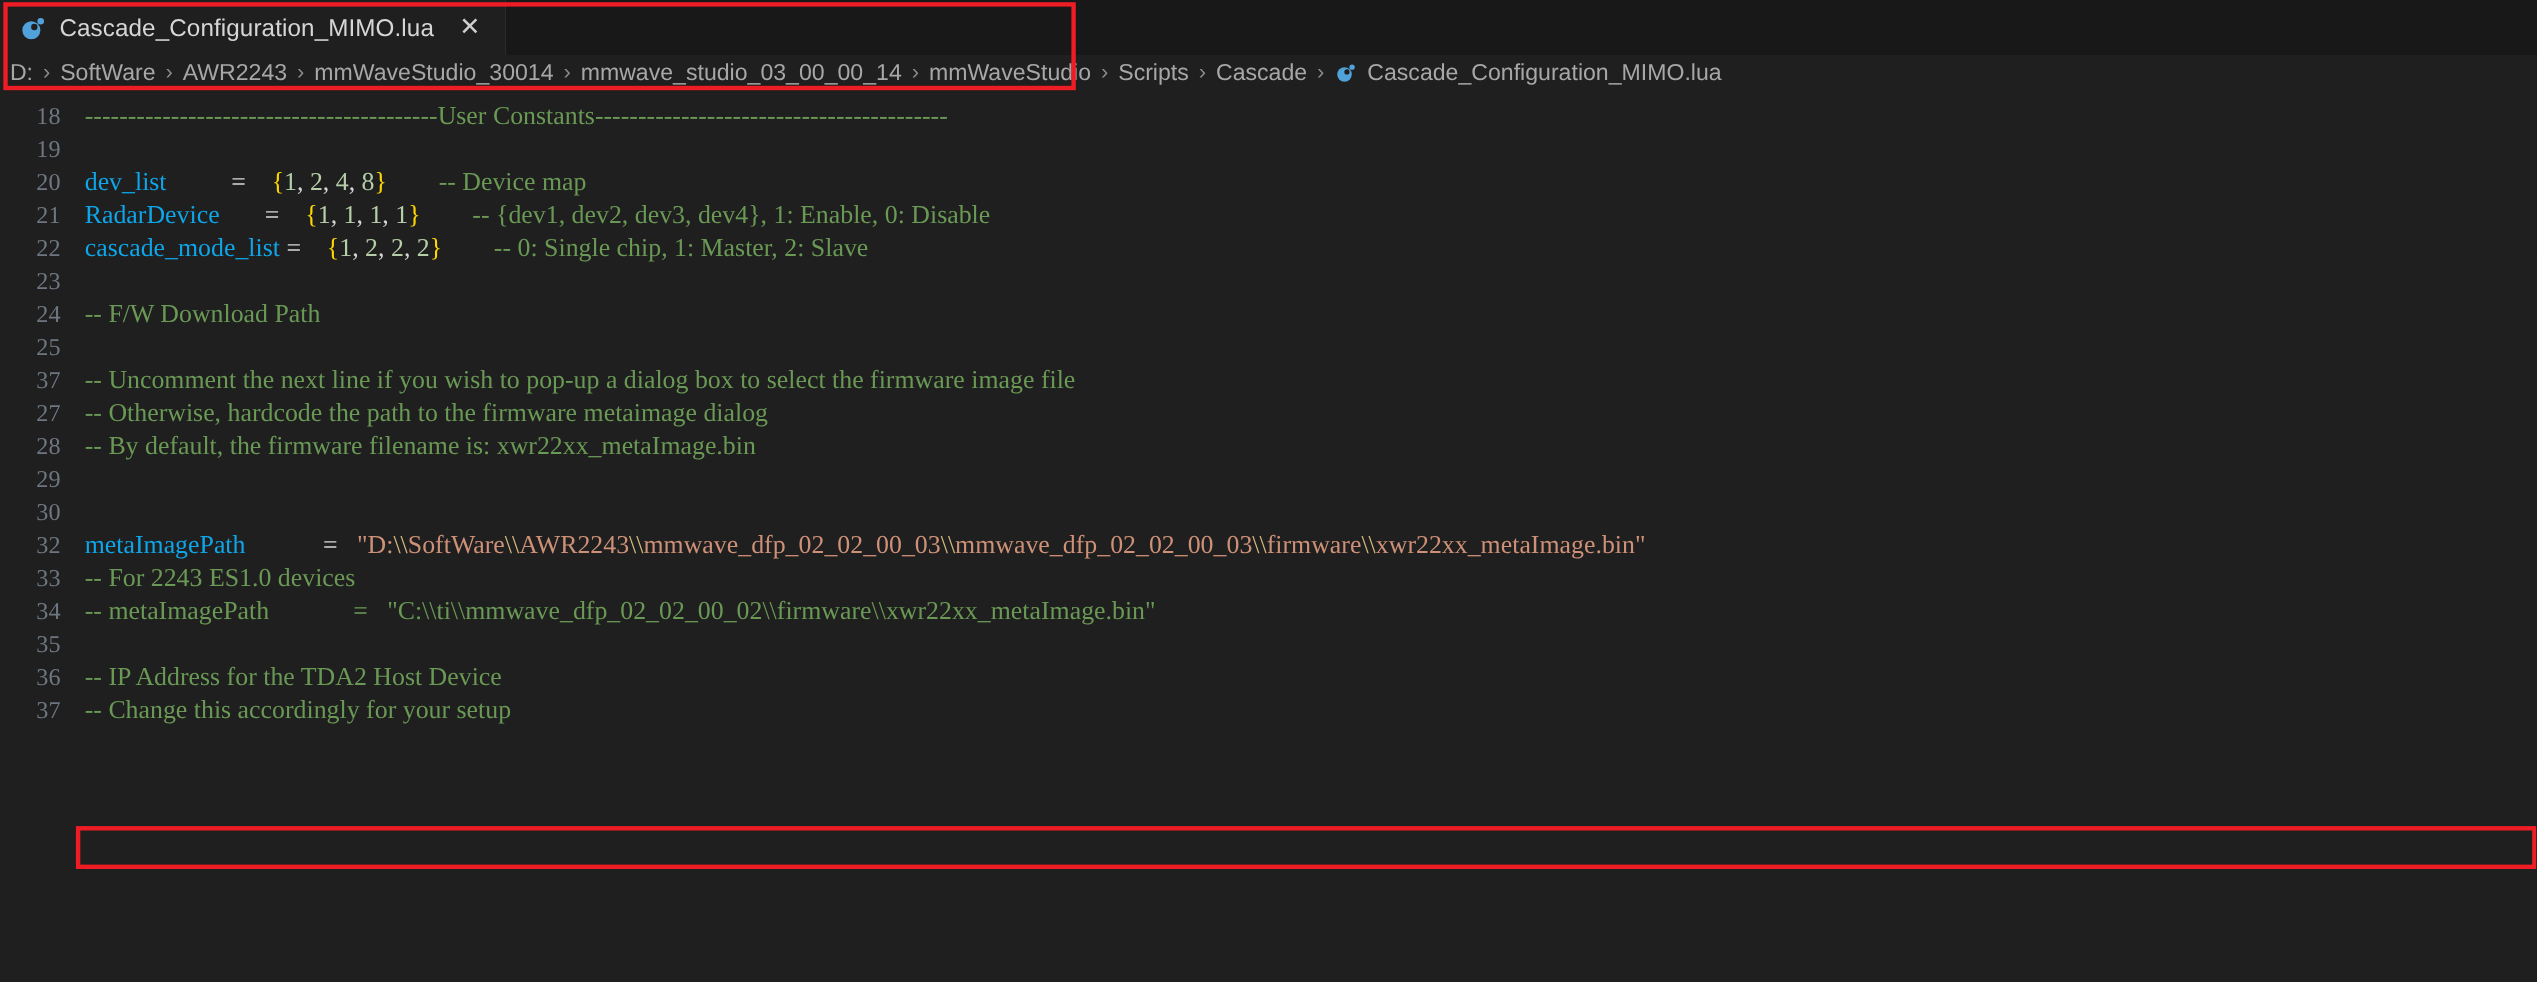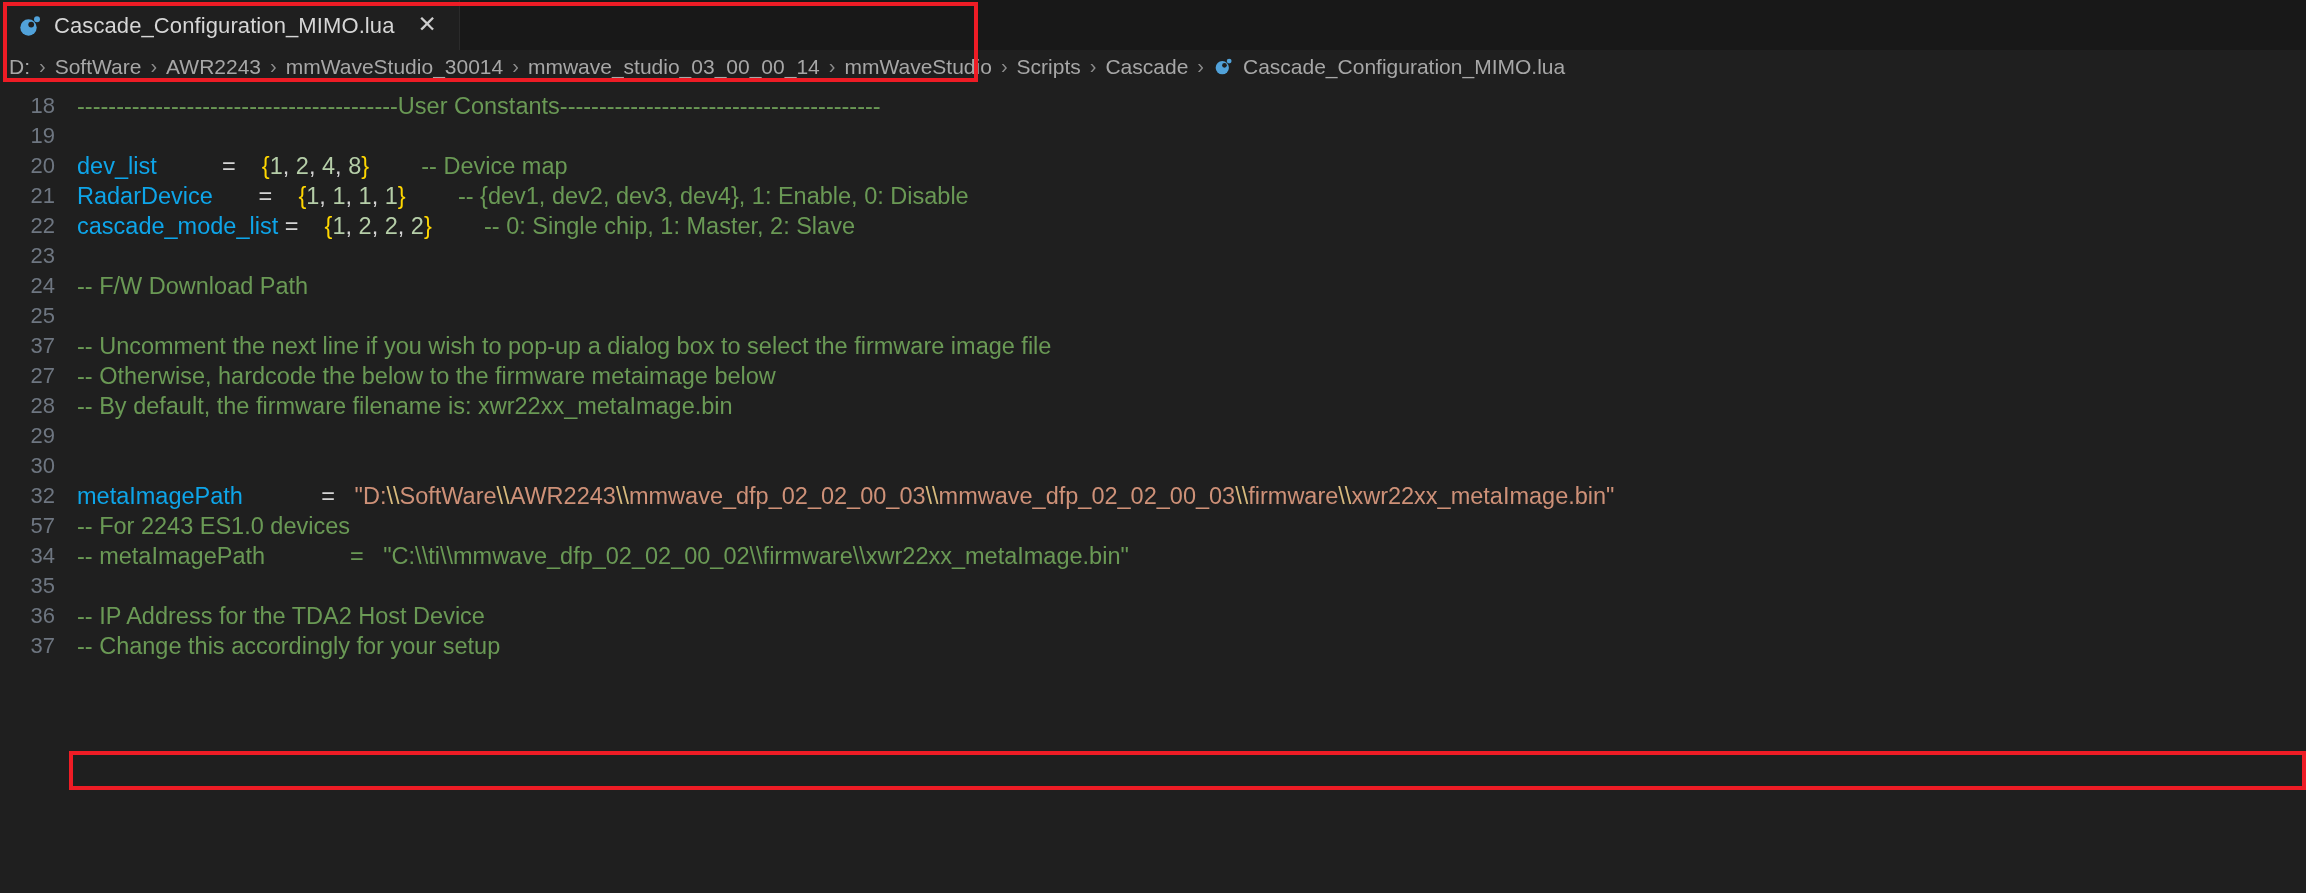--- a/index.html
+++ b/index.html
@@ -99,21 +99,21 @@
     height: 810px;
     overflow: hidden;
     padding-top: 8px;
   }
   .code-line {
     height: 30px;
     line-height: 30px;
     display: flex;
     align-items: center;
     white-space: pre;
-    font-family: Liberation Sans, sans-serif;
+    font-family: Liberation Serif, serif;
     font-size: 23.5px;
   }
   .gutter {
     width: 55px;
     flex: 0 0 55px;
     text-align: right;
     color: #6e7681;
     font-size: 22px;
     padding-right: 0;
     user-select: none;
@@ -206,26 +206,26 @@
   <div id="code-lines">
       <div class="code-line"><div class="gutter">18</div><div class="code-content"><span class="t-com">-----------------------------------------User Constants-----------------------------------------</span></div></div>
       <div class="code-line"><div class="gutter">19</div><div class="code-content"></div></div>
       <div class="code-line"><div class="gutter">20</div><div class="code-content"><span class="t-var">dev_list</span><span class="t-plain">          </span><span class="t-op">=</span><span class="t-plain">    </span><span class="t-brc">{</span><span class="t-num">1</span><span class="t-plain">, </span><span class="t-num">2</span><span class="t-plain">, </span><span class="t-num">4</span><span class="t-plain">, </span><span class="t-num">8</span><span class="t-brc">}</span><span class="t-plain">        </span><span class="t-com">-- Device map</span></div></div>
       <div class="code-line"><div class="gutter">21</div><div class="code-content"><span class="t-var">RadarDevice</span><span class="t-plain">       </span><span class="t-op">=</span><span class="t-plain">    </span><span class="t-brc">{</span><span class="t-num">1</span><span class="t-plain">, </span><span class="t-num">1</span><span class="t-plain">, </span><span class="t-num">1</span><span class="t-plain">, </span><span class="t-num">1</span><span class="t-brc">}</span><span class="t-plain">        </span><span class="t-com">-- {dev1, dev2, dev3, dev4}, 1: Enable, 0: Disable</span></div></div>
       <div class="code-line"><div class="gutter">22</div><div class="code-content"><span class="t-var">cascade_mode_list</span><span class="t-plain"> </span><span class="t-op">=</span><span class="t-plain">    </span><span class="t-brc">{</span><span class="t-num">1</span><span class="t-plain">, </span><span class="t-num">2</span><span class="t-plain">, </span><span class="t-num">2</span><span class="t-plain">, </span><span class="t-num">2</span><span class="t-brc">}</span><span class="t-plain">        </span><span class="t-com">-- 0: Single chip, 1: Master, 2: Slave</span></div></div>
       <div class="code-line"><div class="gutter">23</div><div class="code-content"></div></div>
       <div class="code-line"><div class="gutter">24</div><div class="code-content"><span class="t-com">-- F/W Download Path</span></div></div>
       <div class="code-line"><div class="gutter">25</div><div class="code-content"></div></div>
       <div class="code-line"><div class="gutter">37</div><div class="code-content"><span class="t-com">-- Uncomment the next line if you wish to pop-up a dialog box to select the firmware image file</span></div></div>
-      <div class="code-line"><div class="gutter">27</div><div class="code-content"><span class="t-com">-- Otherwise, hardcode the below to the firmware metaimage below</span></div></div>
+      <div class="code-line"><div class="gutter">27</div><div class="code-content"><span class="t-com">-- Otherwise, hardcode the path to the firmware metaimage dialog</span></div></div>
       <div class="code-line"><div class="gutter">28</div><div class="code-content"><span class="t-com">-- By default, the firmware filename is: xwr22xx_metaImage.bin</span></div></div>
       <div class="code-line"><div class="gutter">29</div><div class="code-content"></div></div>
       <div class="code-line"><div class="gutter">30</div></div>
       <div class="code-line"><div class="gutter">32</div><div class="code-content"><span class="t-var">metaImagePath</span><span class="t-plain">            </span><span class="t-op">=</span><span class="t-plain">   </span><span class="t-str">"D:</span><span class="t-esc">\\</span><span class="t-str">SoftWare</span><span class="t-esc">\\</span><span class="t-str">AWR2243</span><span class="t-esc">\\</span><span class="t-str">mmwave_dfp_02_02_00_03</span><span class="t-esc">\\</span><span class="t-str">mmwave_dfp_02_02_00_03</span><span class="t-esc">\\</span><span class="t-str">firmware</span><span class="t-esc">\\</span><span class="t-str">xwr22xx_metaImage.bin"</span></div></div>
-      <div class="code-line"><div class="gutter">57</div><div class="code-content"><span class="t-com">-- For 2243 ES1.0 devices</span></div></div>
+      <div class="code-line"><div class="gutter">33</div><div class="code-content"><span class="t-com">-- For 2243 ES1.0 devices</span></div></div>
       <div class="code-line"><div class="gutter">34</div><div class="code-content"><span class="t-com">-- metaImagePath             =   "C:\\ti\\mmwave_dfp_02_02_00_02\\firmware\\xwr22xx_metaImage.bin"</span></div></div>
       <div class="code-line"><div class="gutter">35</div><div class="code-content"></div></div>
       <div class="code-line"><div class="gutter">36</div><div class="code-content"><span class="t-com">-- IP Address for the TDA2 Host Device</span></div></div>
       <div class="code-line"><div class="gutter">37</div><div class="code-content"><span class="t-com">-- Change this accordingly for your setup</span></div></div>
     </div>
 
   <div class="annot" id="annot-line32" style="border-color: rgb(238, 28, 37);"></div>
 </div>
 
 <div class="annot" id="annot-header" style="border-color: rgb(238, 28, 37);"></div>

